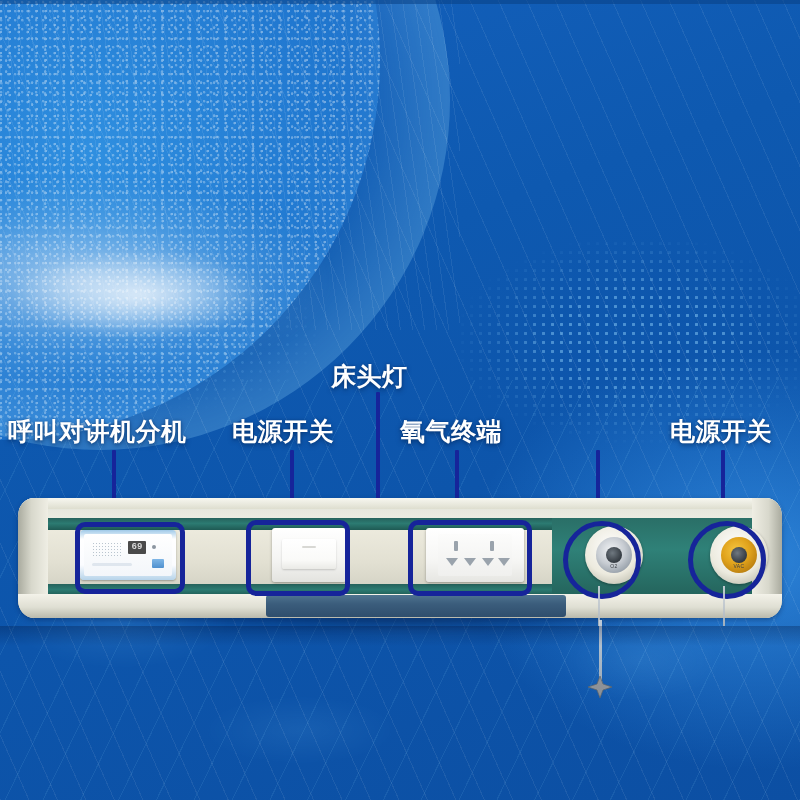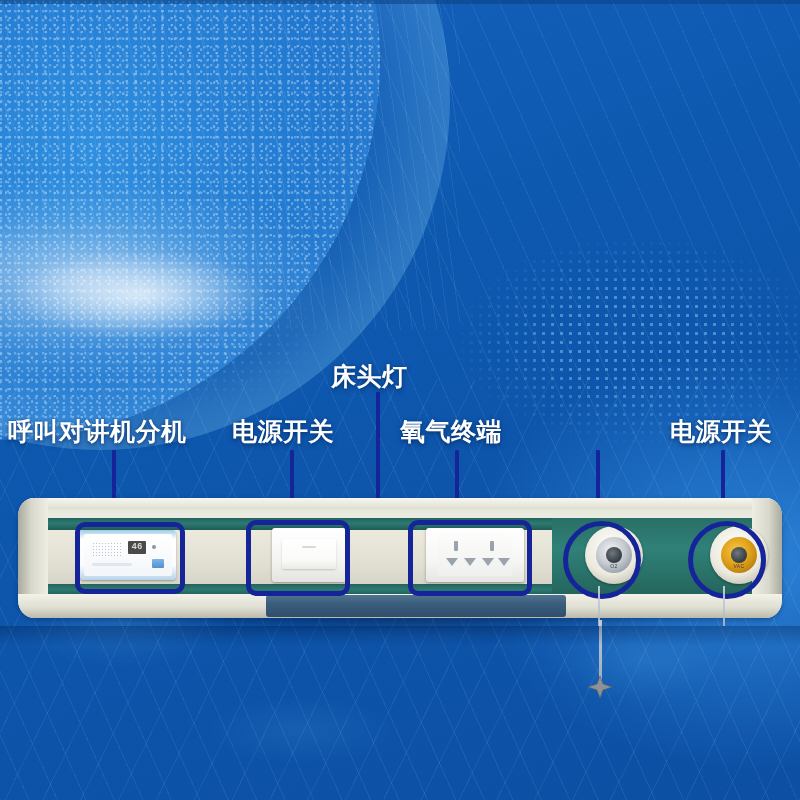--- a/index.html
+++ b/index.html
@@ -216,21 +216,21 @@
       <div class="stripe top"></div>
       <div class="panel-face"></div>
       <div class="stripe bot"></div>
       <div class="teal-block"></div>
       <div class="panel-endcap endcap-l"></div>
       <div class="panel-endcap endcap-r"></div>
 
       <div class="intercom">
         <div class="ic-face">
           <div class="ic-grille"></div>
-          <div class="ic-screen">46</div>
+          <div class="ic-screen">69</div>
           <div class="ic-dot"></div>
           <div class="ic-slot"></div>
           <div class="ic-btn"></div>
         </div>
       </div>
 
       <div class="switch">
         <div class="switch-rocker">
           <div class="switch-mark"></div>
         </div>

